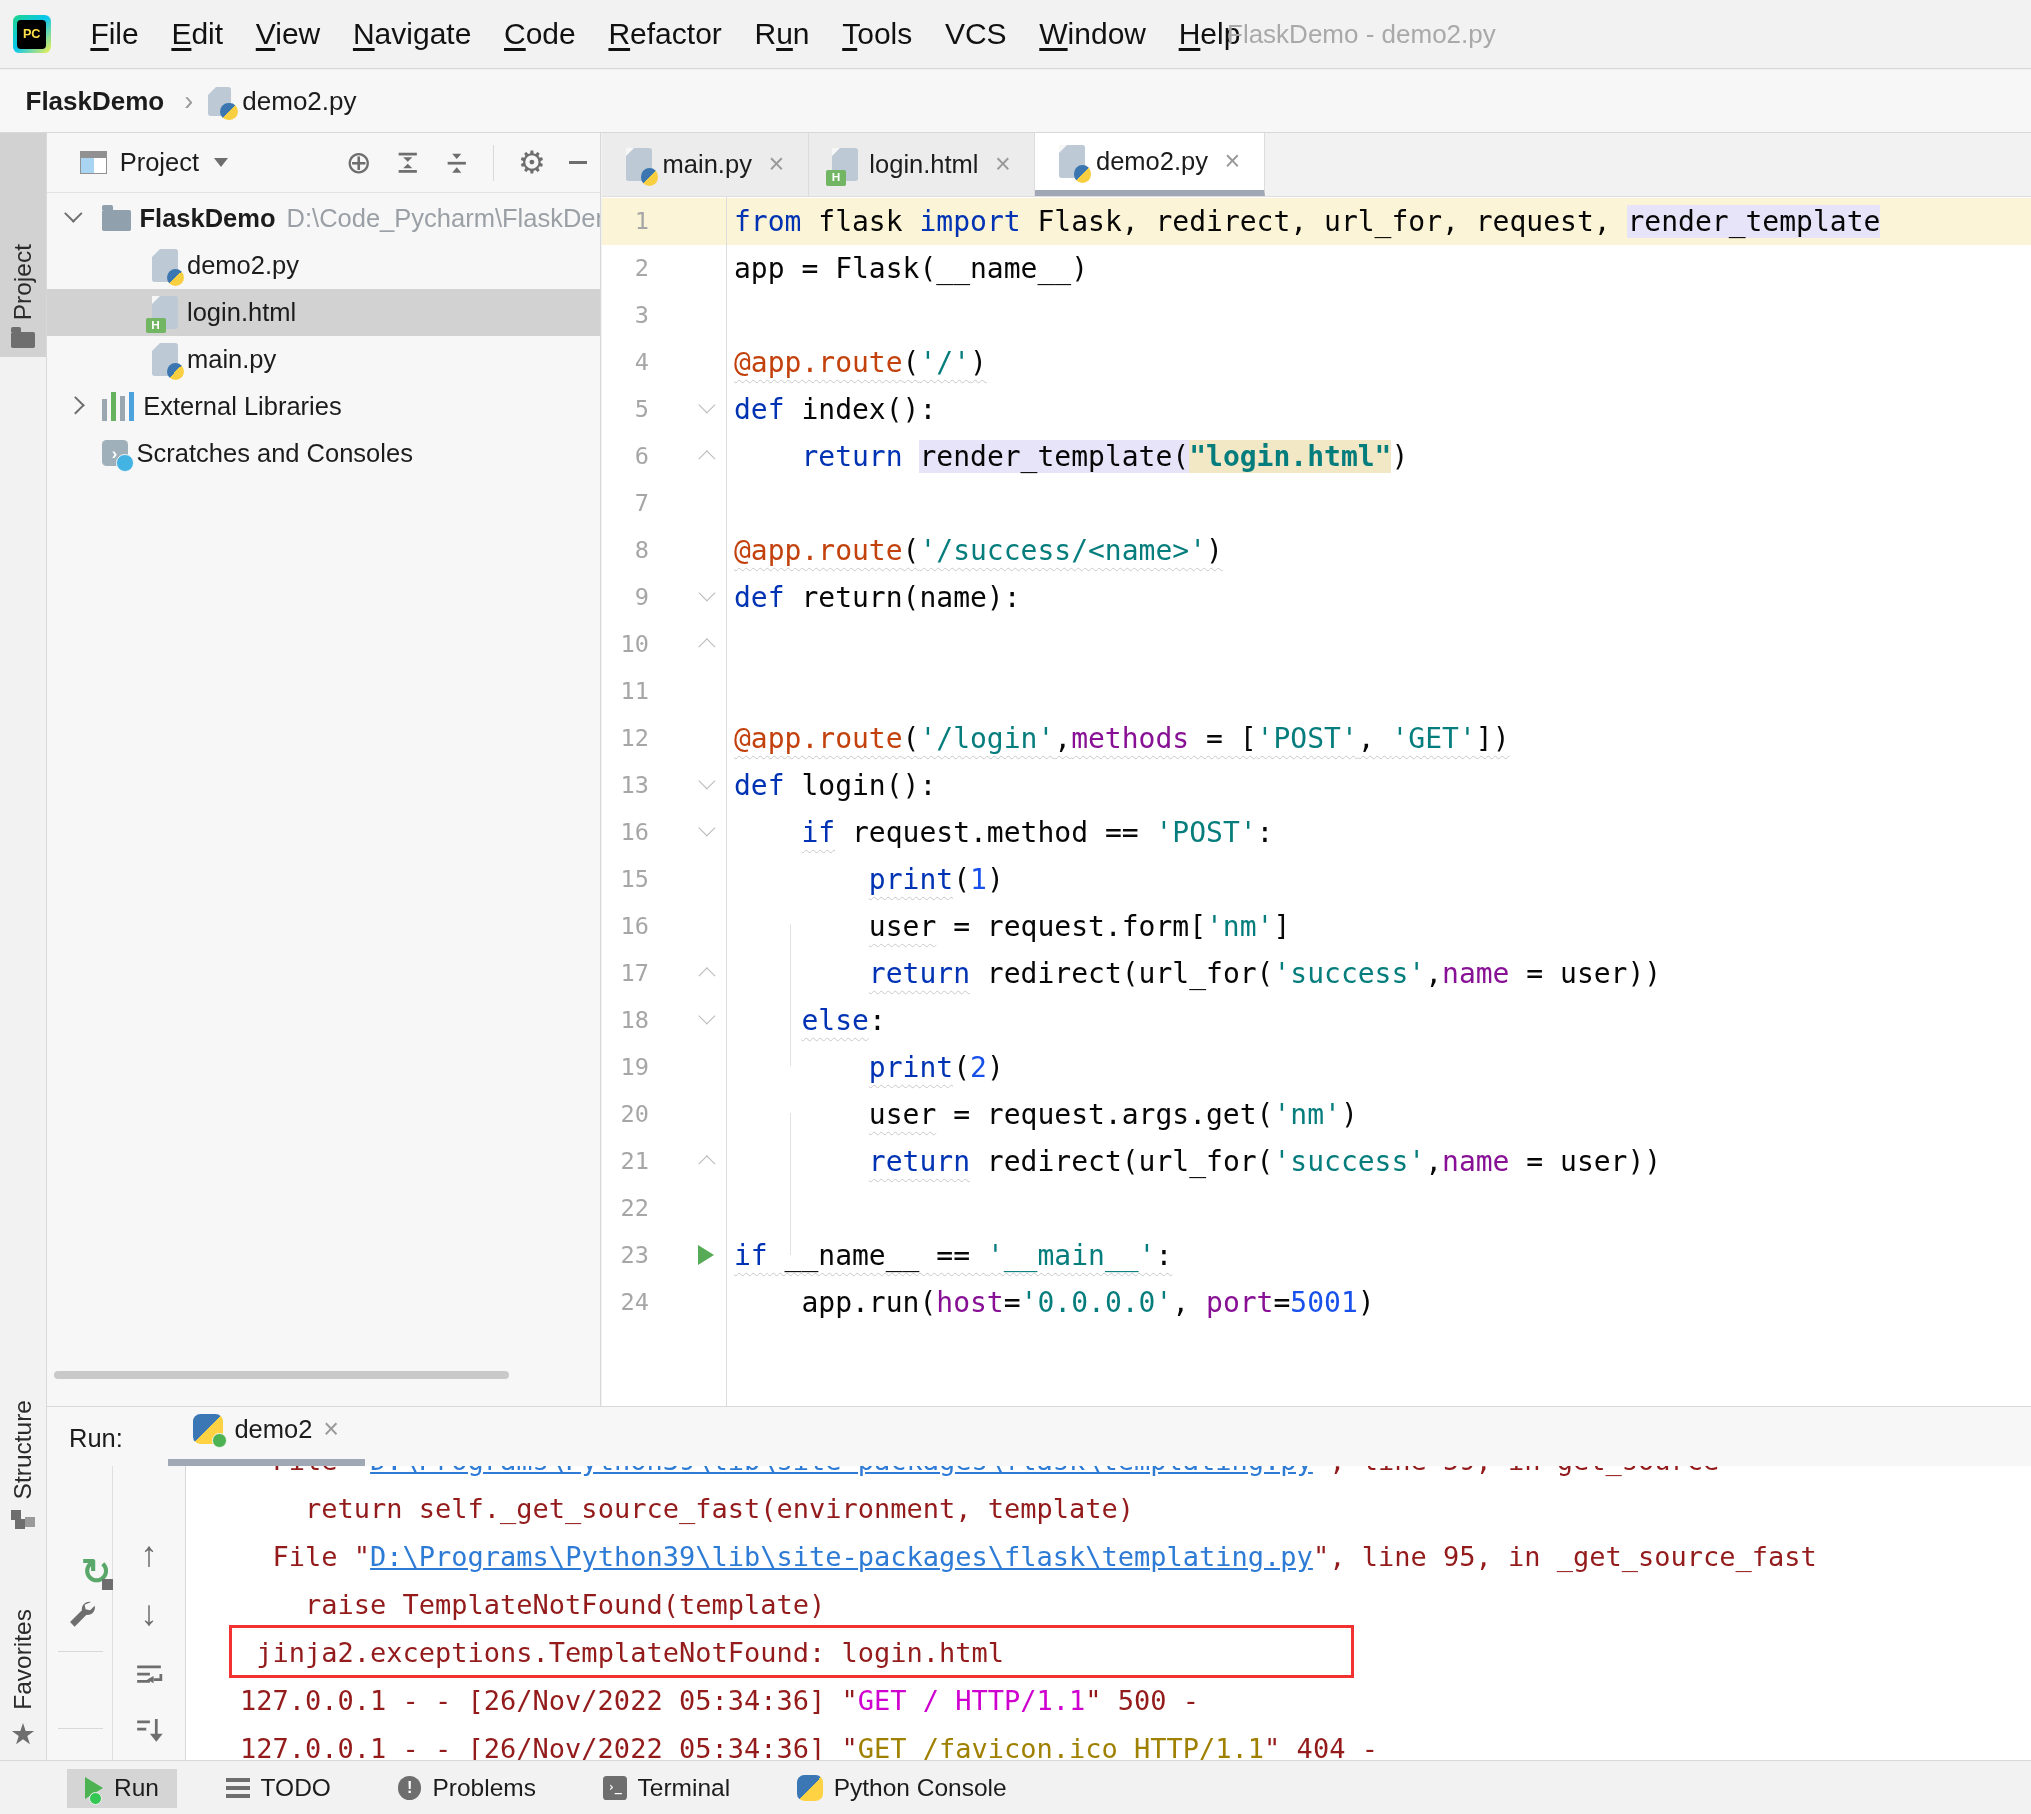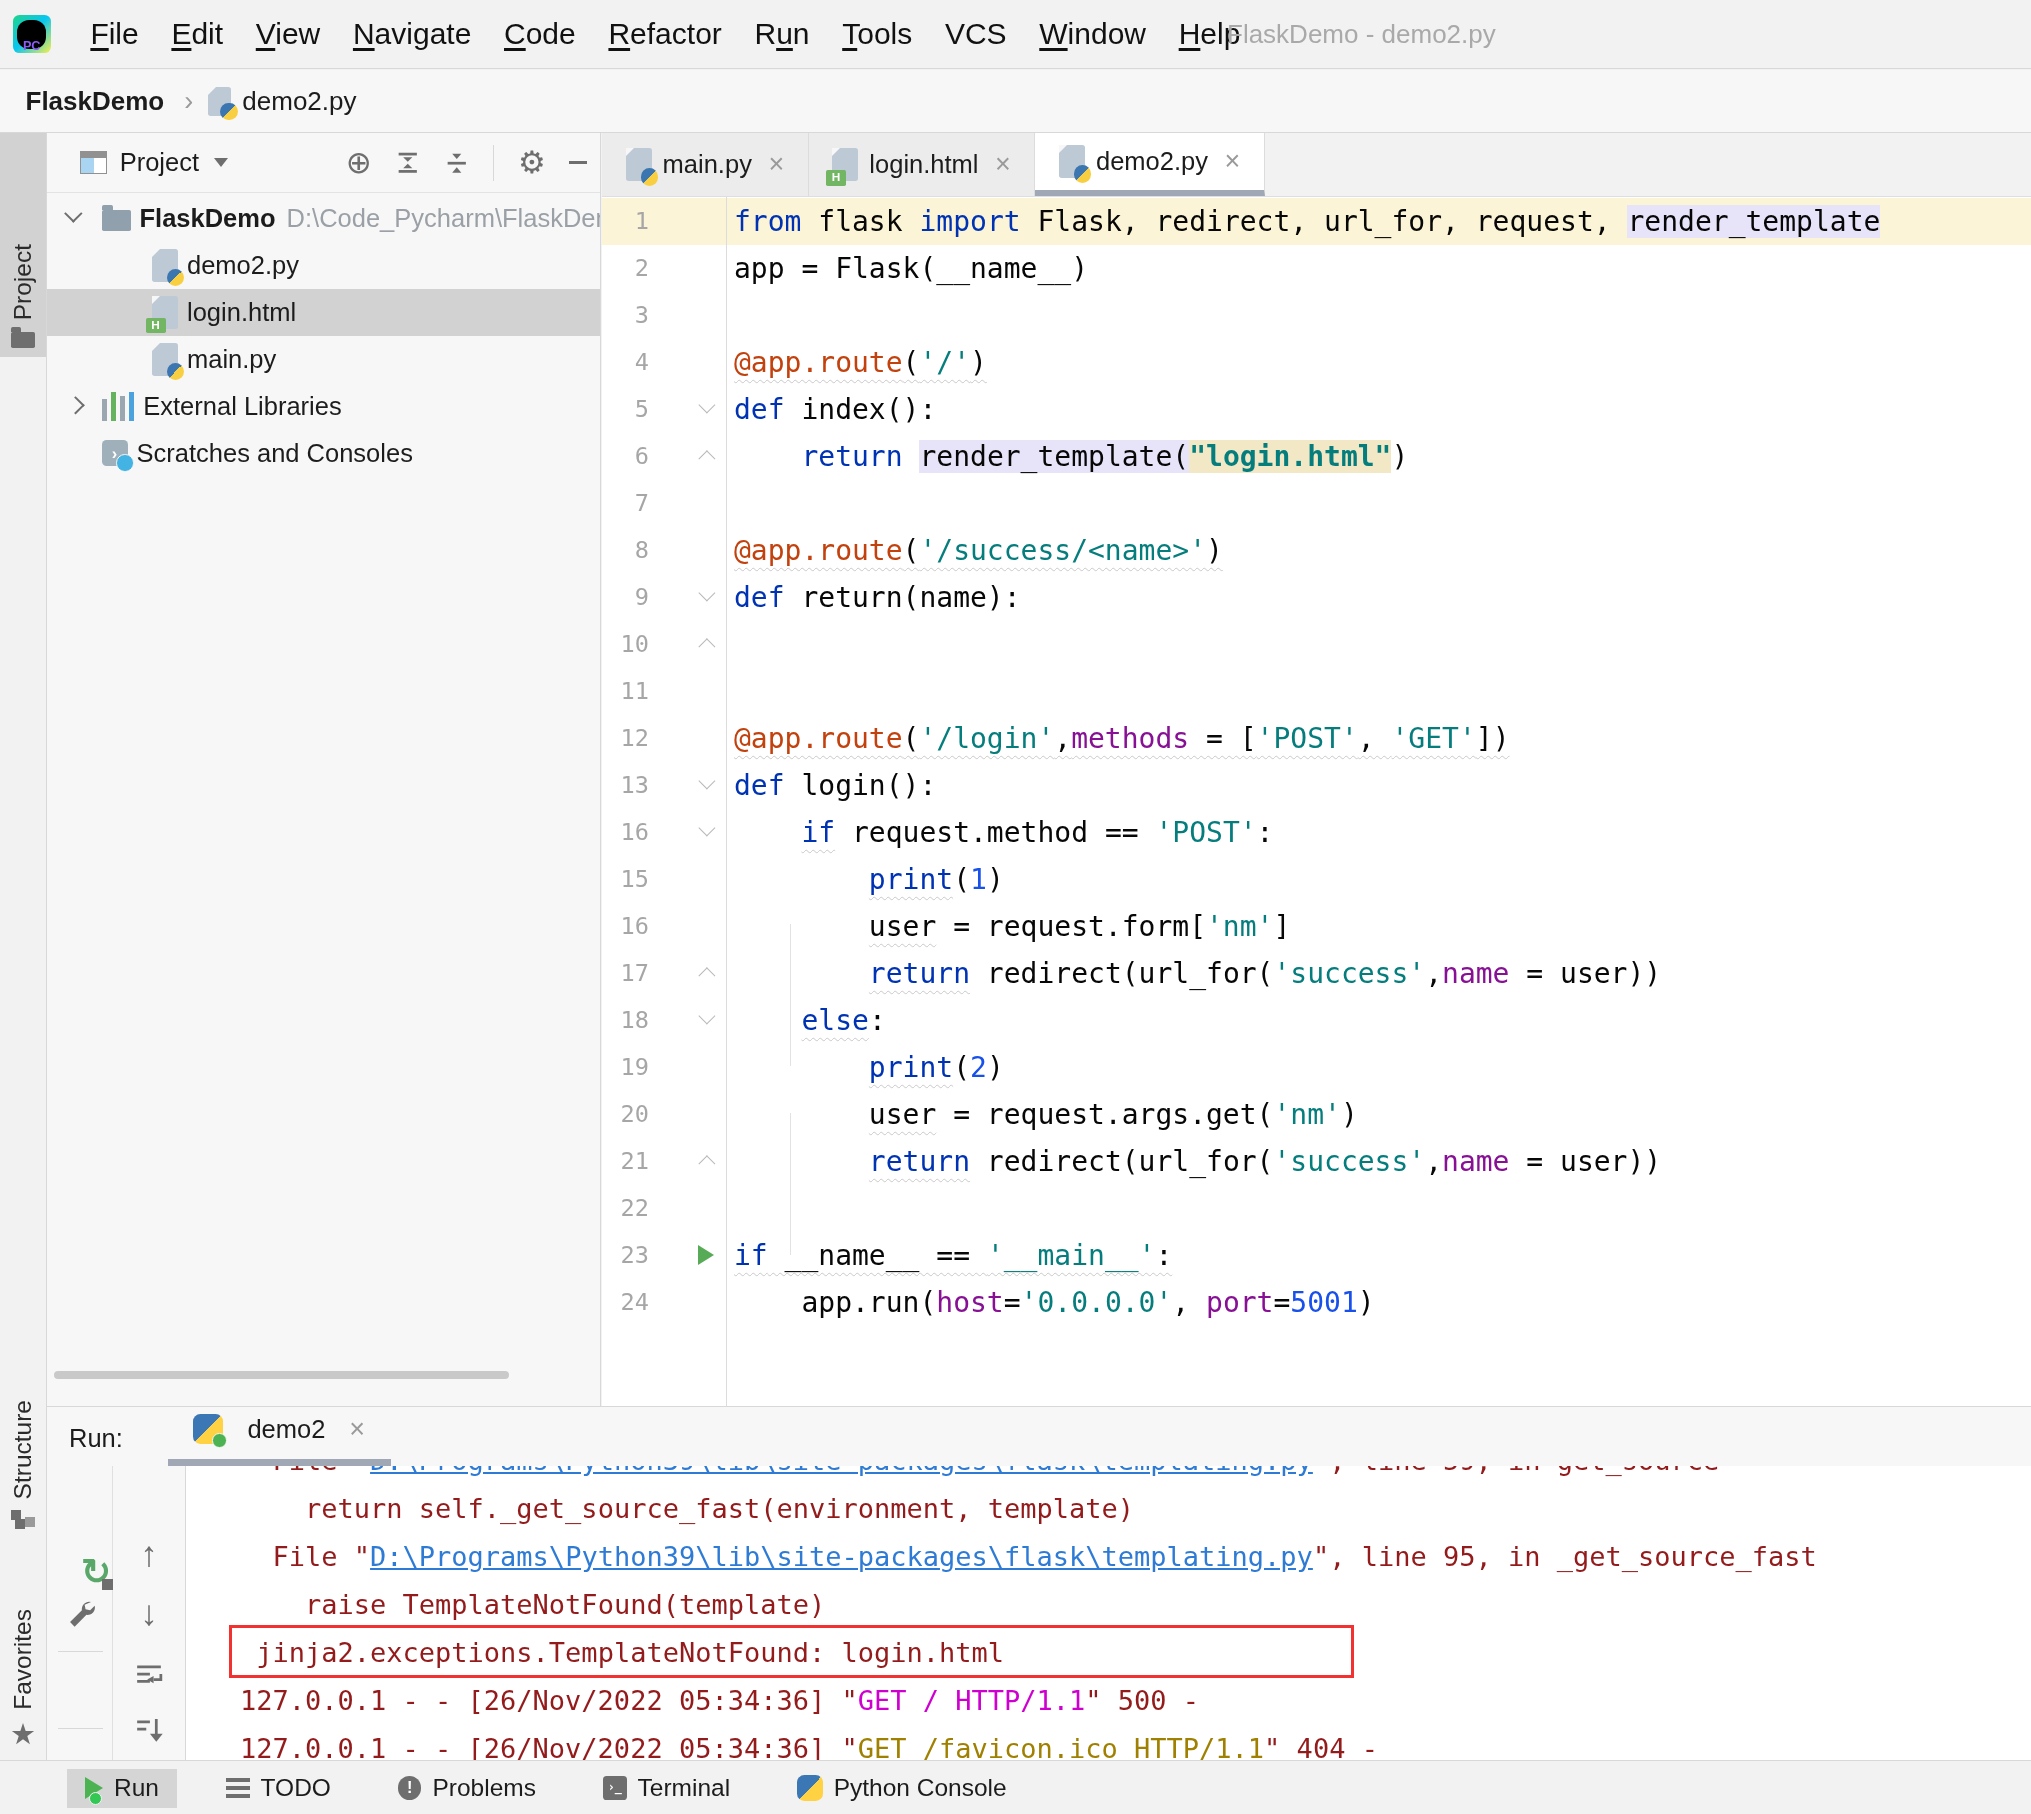--- a/index.html
+++ b/index.html
@@ -2,21 +2,21 @@
 <html style="font-size:14.5px"><head>
 <meta charset="utf-8">
 <style>
   * { margin:0; padding:0; box-sizing:border-box; }
   html,body { width:2032px; height:1815px; overflow:hidden; }
   body { font-family:"Liberation Sans", sans-serif; background:#f2f2f2; position:relative; color:#1c1c1c; }
 
   
   .menubar { position:absolute; left:0; top:0; width:2032px; height:69px; background:#f2f2f2; border-bottom:0.9px solid #d8d8d8; display:flex; align-items:center; }
   .logo { width:38px; height:38px; margin-left:12.7px; border-radius:6.4px; background:linear-gradient(135deg,#1fd48b,#08c6f0 48%,#f9f04b); position:relative; flex:none; }
-  .logo-inner { position:absolute; left:4.5px; top:4.5px; right:4.5px; bottom:4.5px; background:#000; border-radius:12px; color:#8b5cf6; font:bold 12.7px/14.5px "Liberation Sans",sans-serif; text-align:center; padding-top:19px; }
+  .logo-inner { position:absolute; left:4.5px; top:4.5px; right:4.5px; bottom:4.5px; background:#000; border-radius:4px; color:#fde047; font:bold 12.7px/14.5px "Liberation Sans",sans-serif; text-align:center; padding-top:7px; }
   .menu-items { display:flex; margin-left:27px; gap:7.3px; }
   .menu-item { font-size:30px; padding:7.3px 12.7px; color:#111; cursor:default; }
   .menu-item u { text-underline-offset:3.6px; }
   .win-title { position:absolute; left:1227px; top:0; height:69px; line-height:69px; font-size:26px; color:#a9a9a9; }
 
   
   .crumbbar { position:absolute; left:0; top:70px; width:2032px; height:63px; background:#f7f7f7; border-bottom:0.9px solid #d8d8d8; display:flex; align-items:center; }
   .crumb-project { font-weight:bold; font-size:26px; margin-left:25.5px; }
   .crumb-chev { color:#9a9a9a; font-size:27px; margin:0 14.5px 0 20px; }
   .crumb-file { font-size:26px; margin-left:11px; }
@@ -103,21 +103,21 @@
   .tk-n { color:#1750eb; }
   .tk-a { color:#871094; }
   .wavy { text-decoration-line:underline; text-decoration-style:wavy; text-decoration-color:#c9c9c9; text-decoration-thickness:0.9px; text-underline-offset:7.3px; }
   .hl-lav { background:#e7e3f9; }
   .hl-yel { background:#f2e8c5; }
 
   
   .run-panel { position:absolute; left:47px; top:1406px; right:0; height:354px; background:#f7f7f7; border-top:0.9px solid #d8d8d8; }
   .run-header { position:absolute; left:0; top:0; right:0; height:59px; display:flex; align-items:flex-end; }
   .run-label { font-size:25.5px; margin-left:22px; margin-bottom:12.7px; }
-  .run-tab { display:flex; align-items:center; gap:24px; padding:0 25.5px 7.3px 25.5px; margin-left:45px; border-bottom:7.3px solid #9fa8b4; height:59px; }
+  .run-tab { display:flex; align-items:center; gap:11px; padding:0 25.5px 7.3px 25.5px; margin-left:45px; border-bottom:7.3px solid #9fa8b4; height:59px; }
   .pyicon { width:30px; height:30px; border-radius:7.3px; background:linear-gradient(135deg,#3c77b5 50%,#ffd243 50%); position:relative; flex:none; }
   .pyicon.greendot::after { content:""; position:absolute; right:-3.6px; bottom:-3.6px; width:12.7px; height:12.7px; border-radius:50%; background:#4db352; border:1.8px solid #f7f7f7; }
   .run-tab-label { font-size:25.5px; }
   .run-tab .close { color:#9a9a9a; font-size:27px; }
   .run-toolbar { position:absolute; left:0; top:59px; bottom:0; width:139px; border-right:0.9px solid #d8d8d8; }
   .rt-col1 { position:absolute; left:0; top:0; bottom:0; width:66px; border-right:0.9px solid #e0e0e0; }
   .rt-col2 { position:absolute; left:66px; top:0; bottom:0; width:73px; }
   .rt-ico { position:absolute; transform:translate(-50%,-50%); color:#6e6e6e; }
   .rerun { color:#59a869; font-size:36px; font-weight:bold; position:relative; line-height:36px; }
   .rerun::after { content:""; position:absolute; right:-1.8px; bottom:1.8px; width:11px; height:11px; background:#6e6e6e; }

